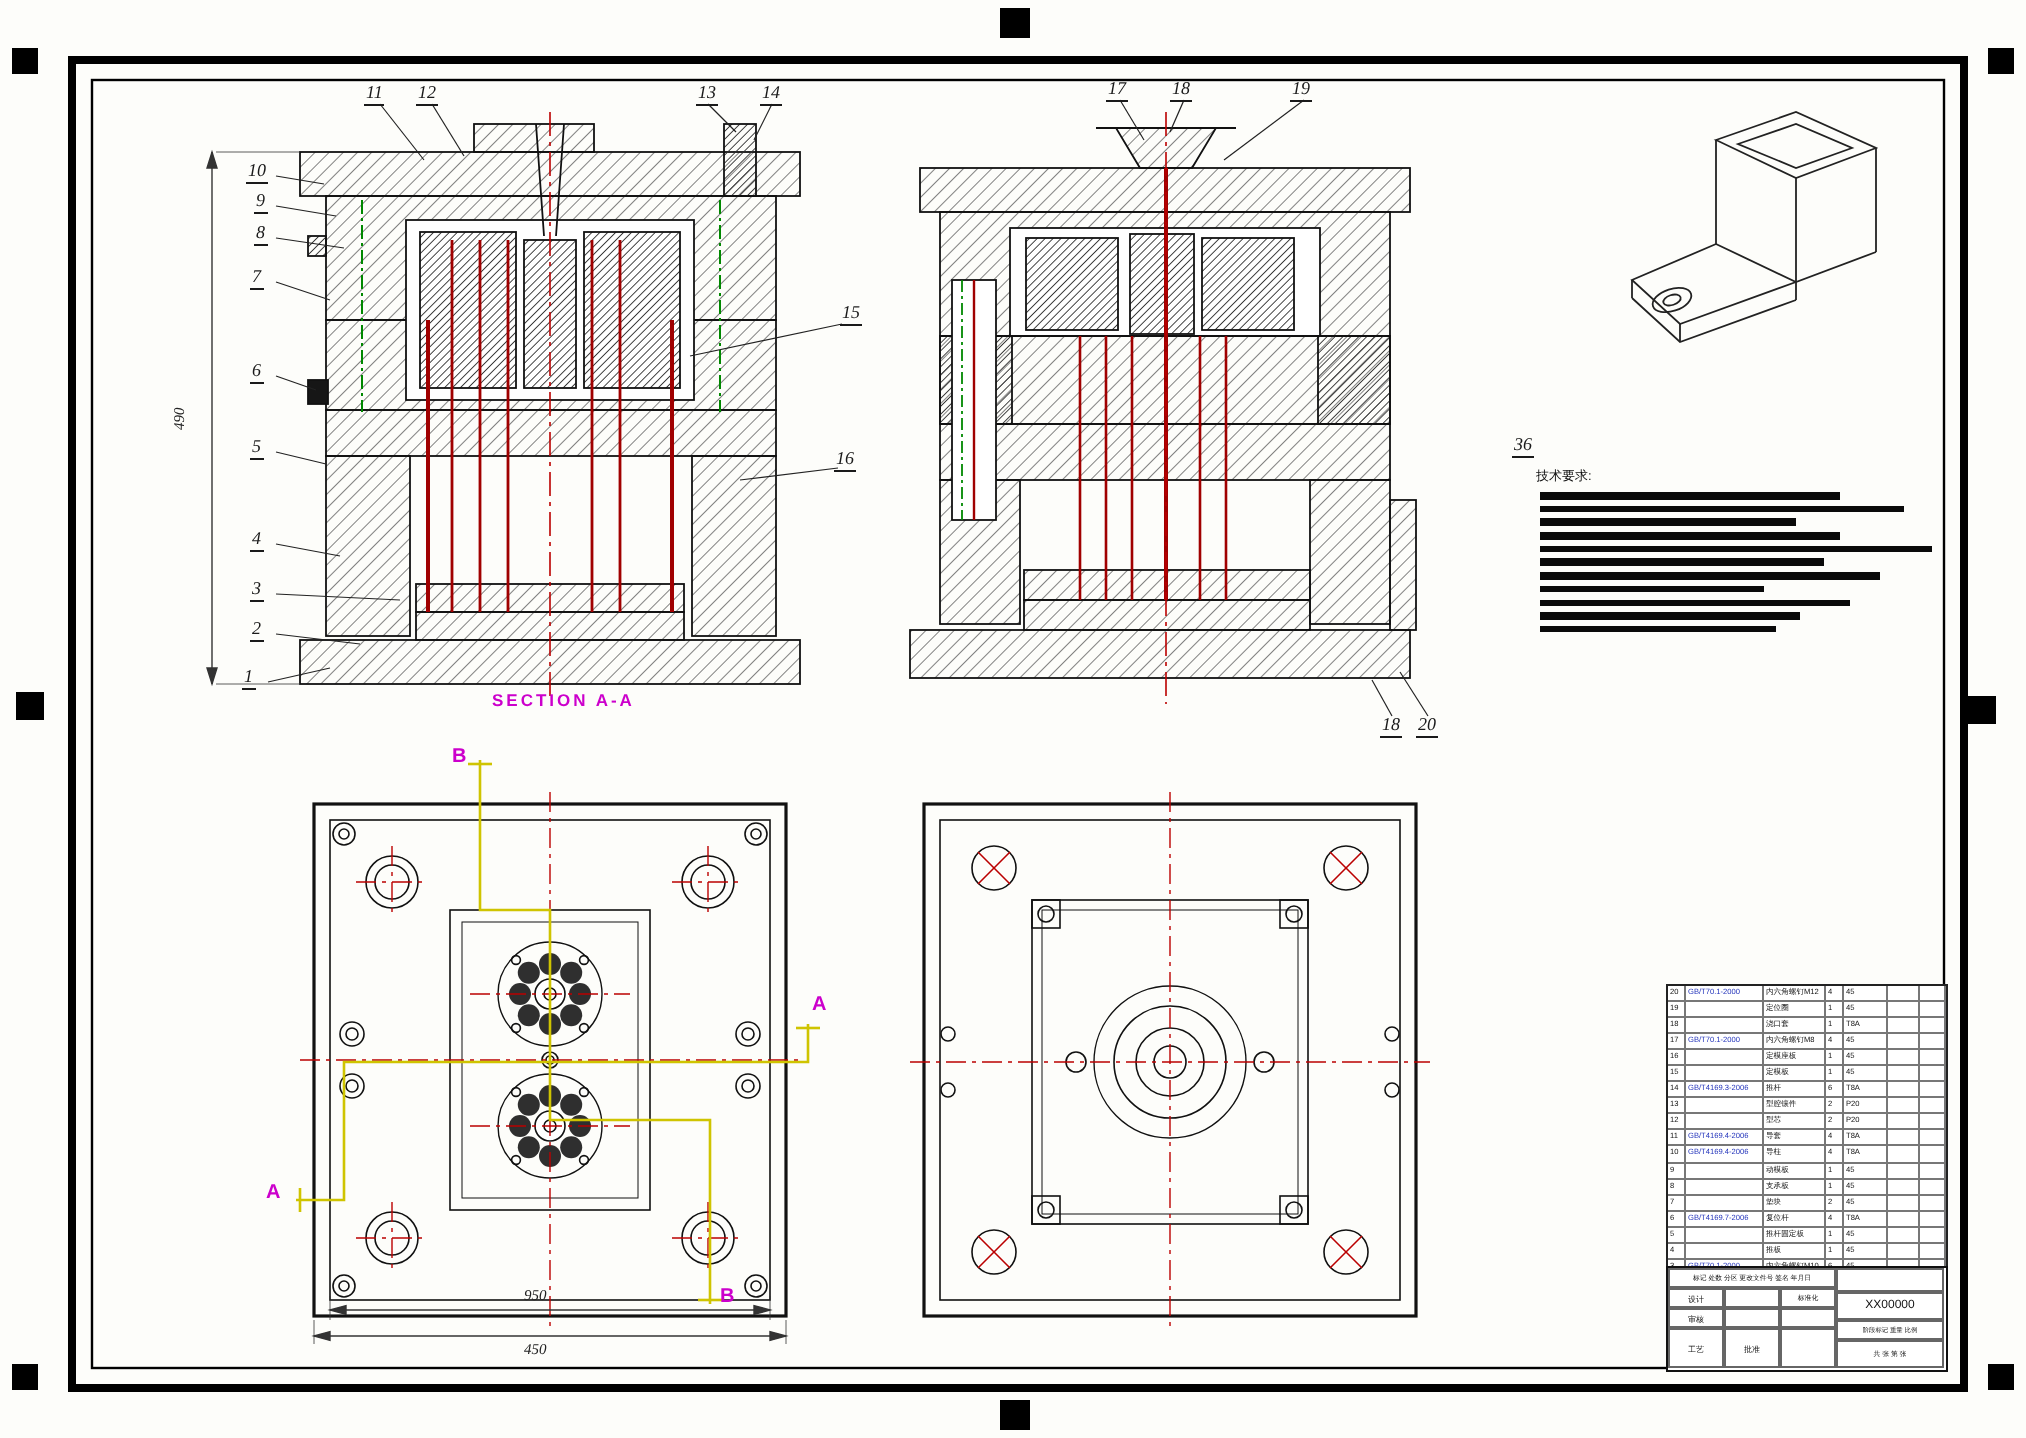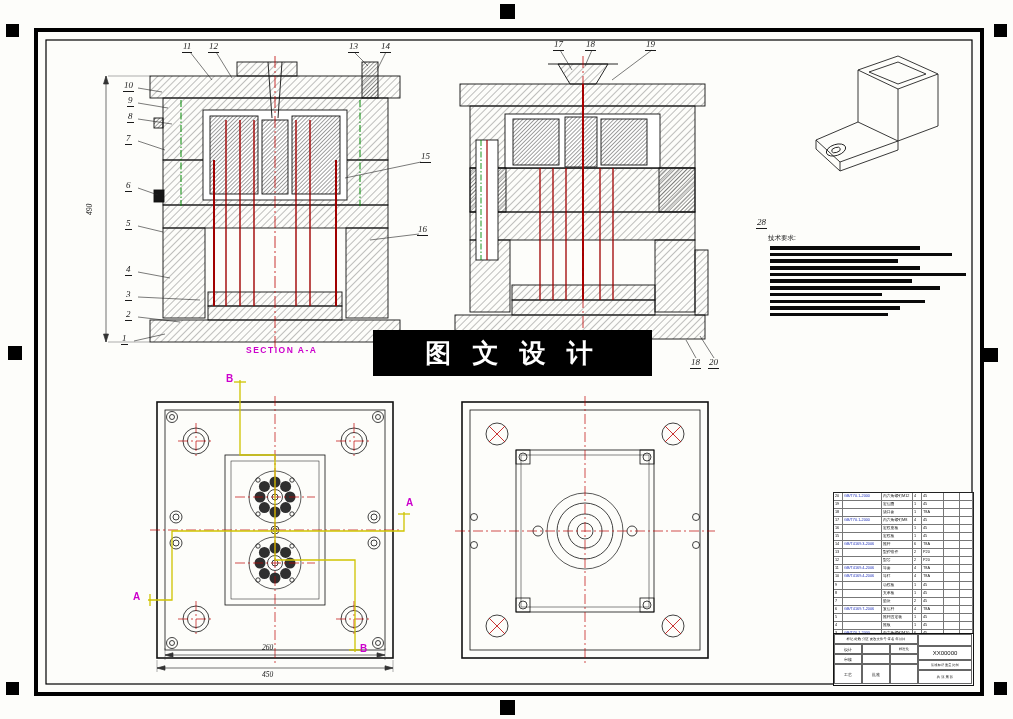--- a/index.html
+++ b/index.html
@@ -345,48 +345,45 @@
       <span class="lbl" style="left: 125px; top: 181px;">6</span>
       <span class="lbl" style="left: 125px; top: 219px;">5</span>
       <span class="lbl" style="left: 125px; top: 265px;">4</span>
       <span class="lbl" style="left: 125px; top: 290px;">3</span>
       <span class="lbl" style="left: 125px; top: 310px;">2</span>
       <span class="lbl" style="left: 121px; top: 334px;">1</span>
       <span class="lbl" style="left: 420px; top: 152px;">15</span>
       <span class="lbl" style="left: 417px; top: 225px;">16</span>
       <span class="lbl" style="left: 690px; top: 358px;">18</span>
       <span class="lbl" style="left: 708px; top: 358px;">20</span>
-      <span class="lbl" style="left: 756px; top: 218px;">28</span>
+      <span class="lbl" style="left: 756px; top: 218px;">36</span>
       <span class="mag" style="left: 226px; top: 374px;">B</span>
       <span class="mag" style="left: 360px; top: 644px;">B</span>
       <span class="mag" style="left: 133px; top: 592px;">A</span>
       <span class="mag" style="left: 406px; top: 498px;">A</span>
       <span class="dim rot" style="left: 86px; top: 215px;">490</span>
-      <span class="dim" style="left: 262px; top: 644px;">260</span>
+      <span class="dim" style="left: 262px; top: 644px;">950</span>
       <span class="dim" style="left: 262px; top: 671px;">450</span>
     </div>
 
   <span class="tech-title">技术要求:</span>
   <div id="bars">
       <div class="bar" style="width: 150px;"></div>
       <div class="bar" style="width: 182px;"></div>
       <div class="bar" style="width: 128px;"></div>
       <div class="bar" style="width: 150px;"></div>
       <div class="bar" style="width: 196px;"></div>
       <div class="bar" style="width: 142px;"></div>
       <div class="bar" style="width: 170px;"></div>
       <div class="bar" style="width: 112px;"></div>
       <div class="bar" style="width: 155px;"></div>
       <div class="bar" style="width: 130px;"></div>
       <div class="bar" style="width: 118px;"></div>
     </div>
 
-  <div class="banner">
-    <span>图 文 设 计</span>
-  </div>
 
   <span class="section-label">SECTION A-A</span>
 
   <div id="bom">
       <div class="bom-row">
         <span style="width: 9px;">20</span>
         <span class="code" style="width: 39px;">GB/T70.1-2000</span>
         <span style="width: 31px;">内六角螺钉M12</span>
         <span style="width: 9px;">4</span>
         <span style="width: 22px;">45</span>

